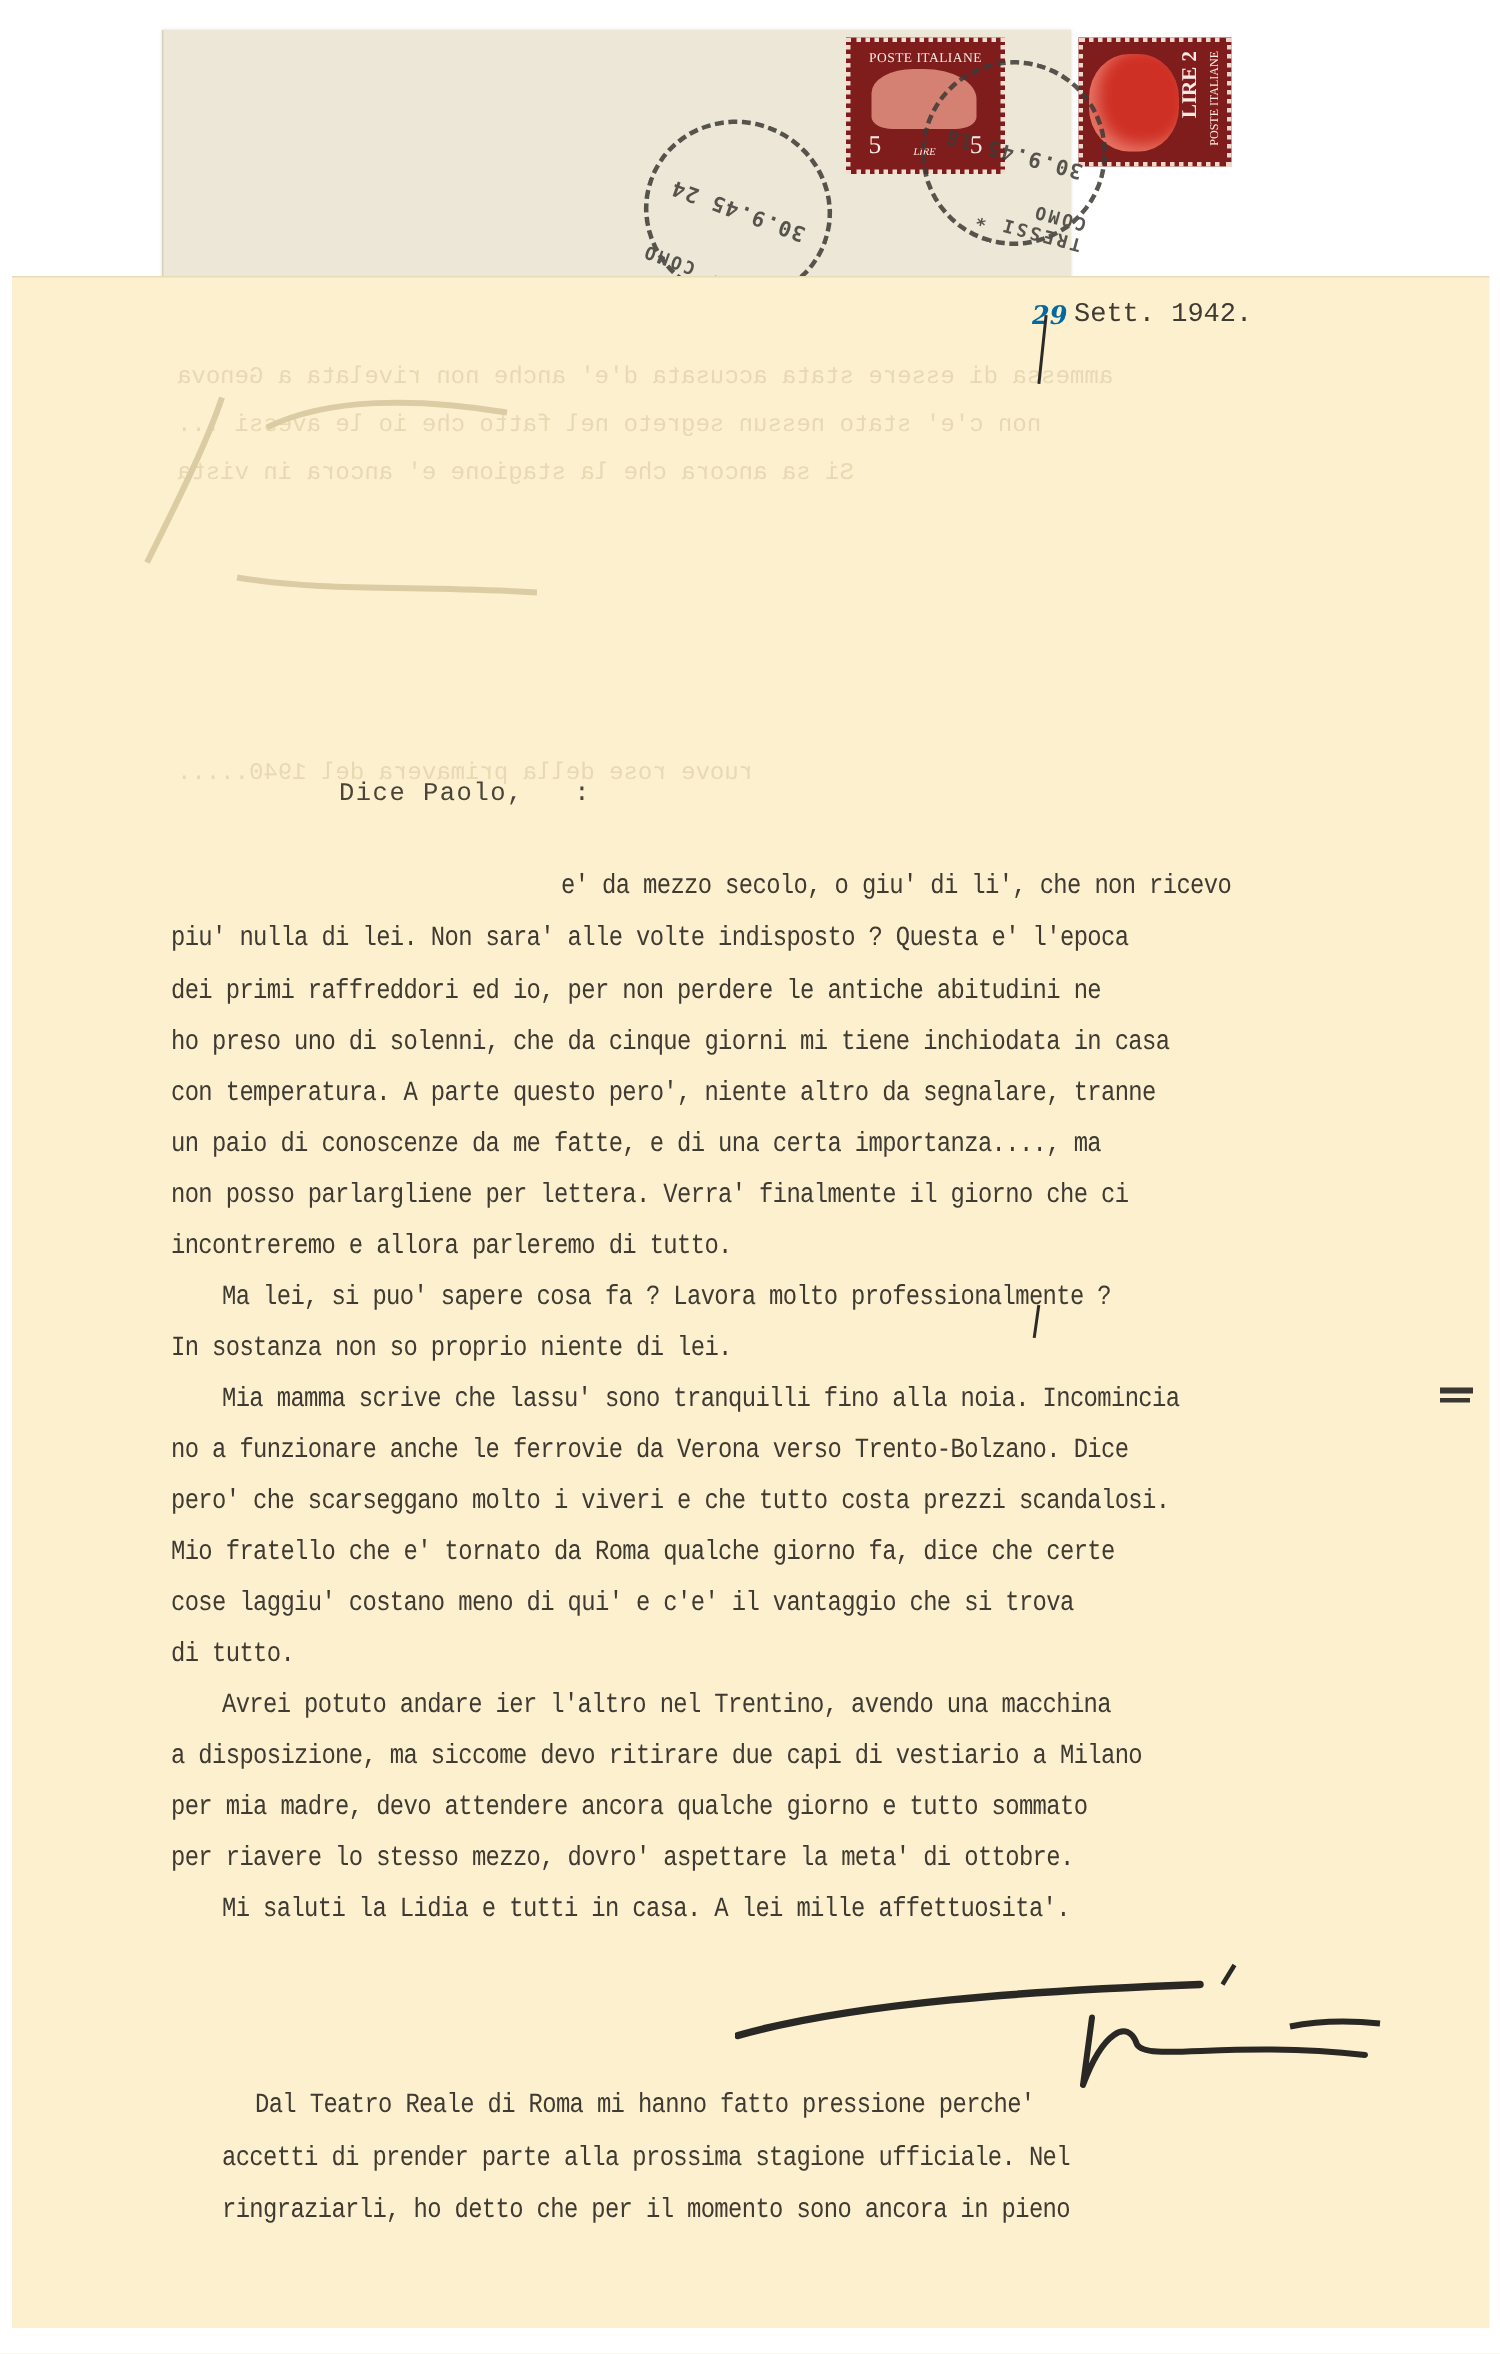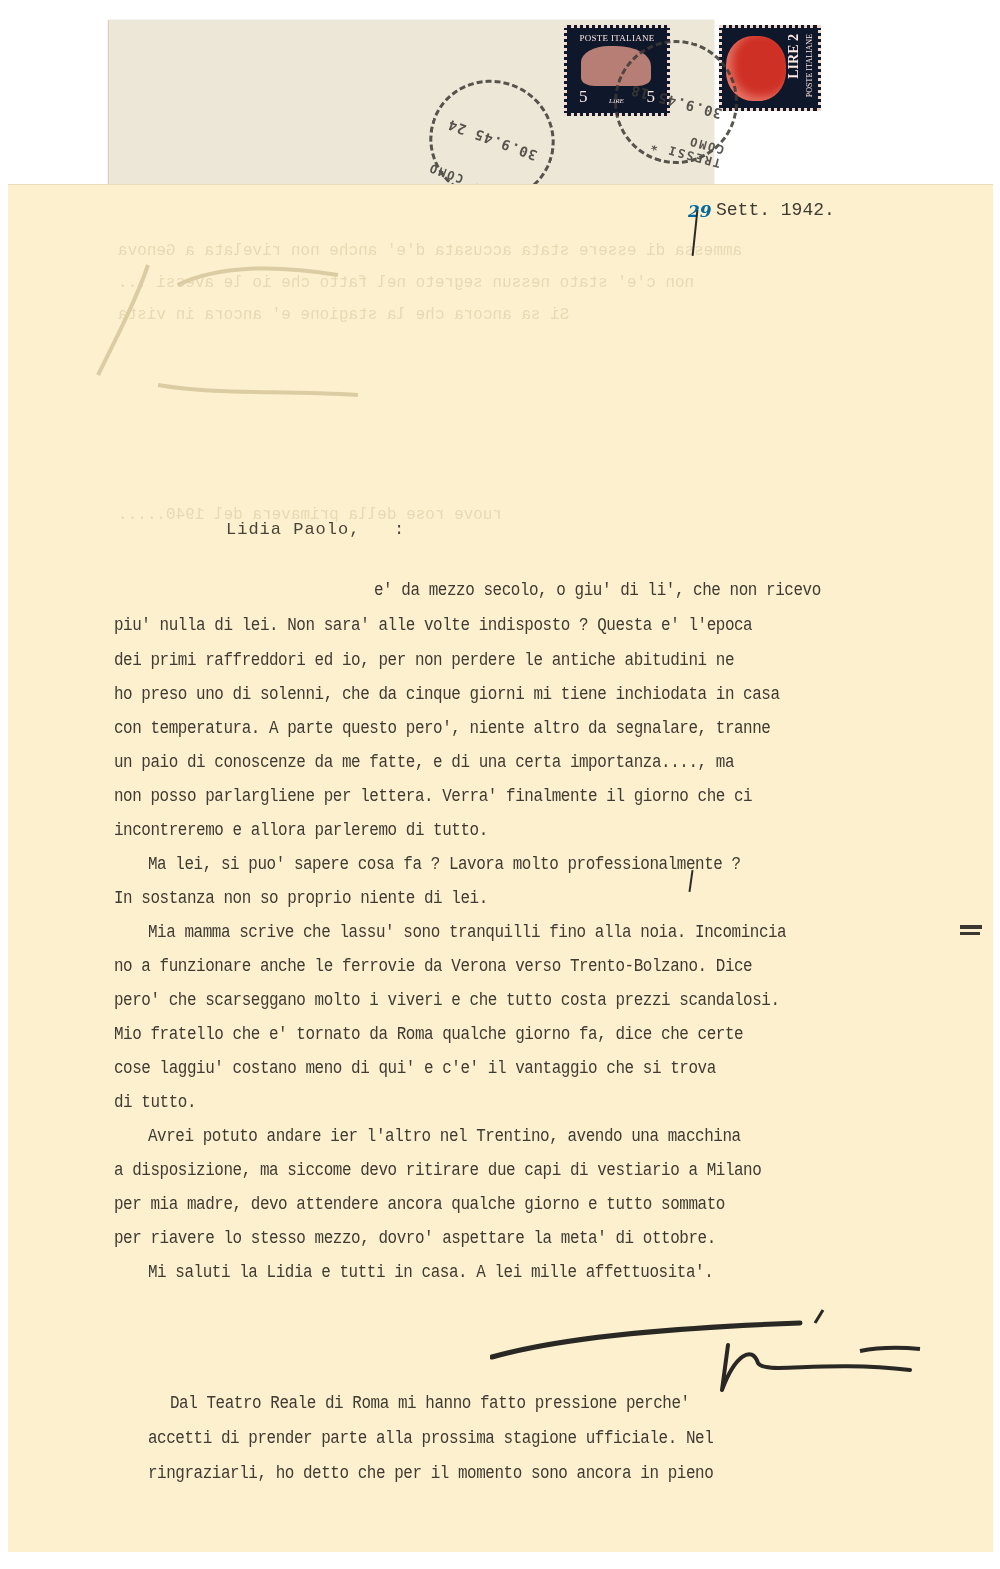--- a/index.html
+++ b/index.html
@@ -6,21 +6,21 @@
   body {
     width:1000px; height:1569px; background:#ffffff; position:relative; overflow:hidden;
     font-family:"Liberation Mono","DejaVu Sans Mono",monospace;
   }
   .envelope {
     position:absolute; left:108px; top:20px; width:605px; height:170px;
     background:#ece7d6; border-left:1px solid #d8d2bc;
     box-shadow: 0 0 2px rgba(0,0,0,0.15);
   }
   .stamp {
-    position:absolute; background:#0f172a; color:#fde9e4;
+    position:absolute; background:#7f1d1d; color:#fde9e4;
     font-family:"Liberation Serif","DejaVu Serif",serif;
     border:3px dotted #f1d6cc;
   }
   .stamp-wolf { left:455px; top:5px; width:100px; height:85px; border-color:#f2dcd2; }
   .stamp-lire { left:610px; top:5px; width:96px; height:80px; }
   .stamp-wolf .top {
     position:absolute; left:0; right:0; top:5px; text-align:center; font-size:9px; letter-spacing:0.3px;
   }
   .stamp-wolf .wolf {
     position:absolute; left:14px; top:18px; width:70px; height:40px;
@@ -120,21 +120,21 @@
 
   <svg style="position:absolute;left:30px;top:40px;" width="320" height="190">
     <path d="M60 150 C80 110 100 70 110 40 M140 60 C180 40 240 40 300 50 M120 160 C180 170 240 165 320 170" stroke="#dbcca4" stroke-width="4" fill="none"></path>
   </svg>
 </div>
 
 <div class="date-day">29</div>
 <div class="date-stroke"></div>
 <div class="date">Sett. 1942.</div>
 
-<div class="salutation">Lidia Paolo,   :</div>
+<div class="salutation">Dice Paolo,   :</div>
 
 <div class="line" style="left:374px;top:580px;">e' da mezzo secolo, o giu' di li', che non ricevo</div>
 <div class="line" style="left:114px;top:615px;">piu' nulla di lei. Non sara' alle volte indisposto ? Questa e' l'epoca</div>
 <div class="line" style="left:114px;top:650px;">dei primi raffreddori ed io, per non perdere le antiche abitudini ne</div>
 <div class="line" style="left:114px;top:684px;">ho preso uno di solenni, che da cinque giorni mi tiene inchiodata in casa</div>
 <div class="line" style="left:114px;top:718px;">con temperatura. A parte questo pero', niente altro da segnalare, tranne</div>
 <div class="line" style="left:114px;top:752px;">un paio di conoscenze da me fatte, e di una certa importanza...., ma</div>
 <div class="line" style="left:114px;top:786px;">non posso parlargliene per lettera. Verra' finalmente il giorno che ci</div>
 <div class="line" style="left:114px;top:820px;">incontreremo e allora parleremo di tutto.</div>
 <div class="line" style="left:148px;top:854px;">Ma lei, si puo' sapere cosa fa ? Lavora molto professionalmente ?</div>

